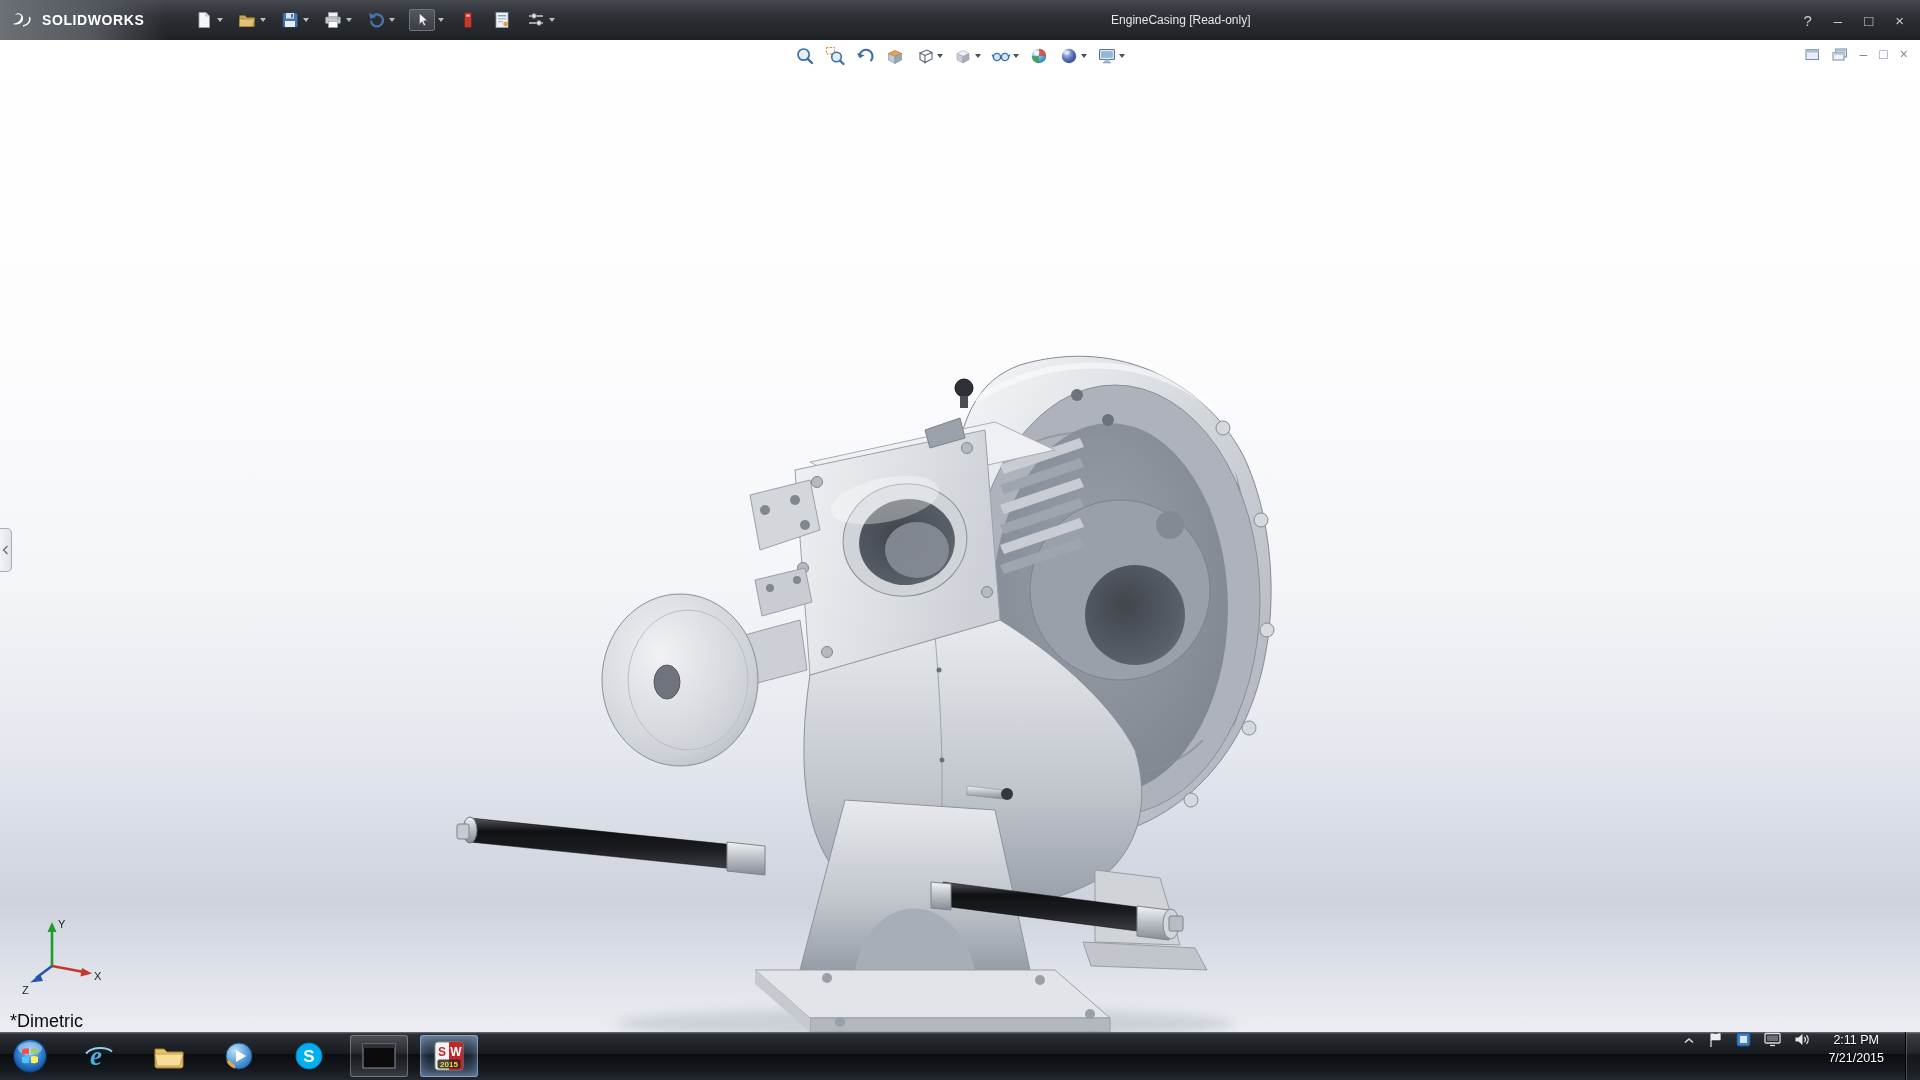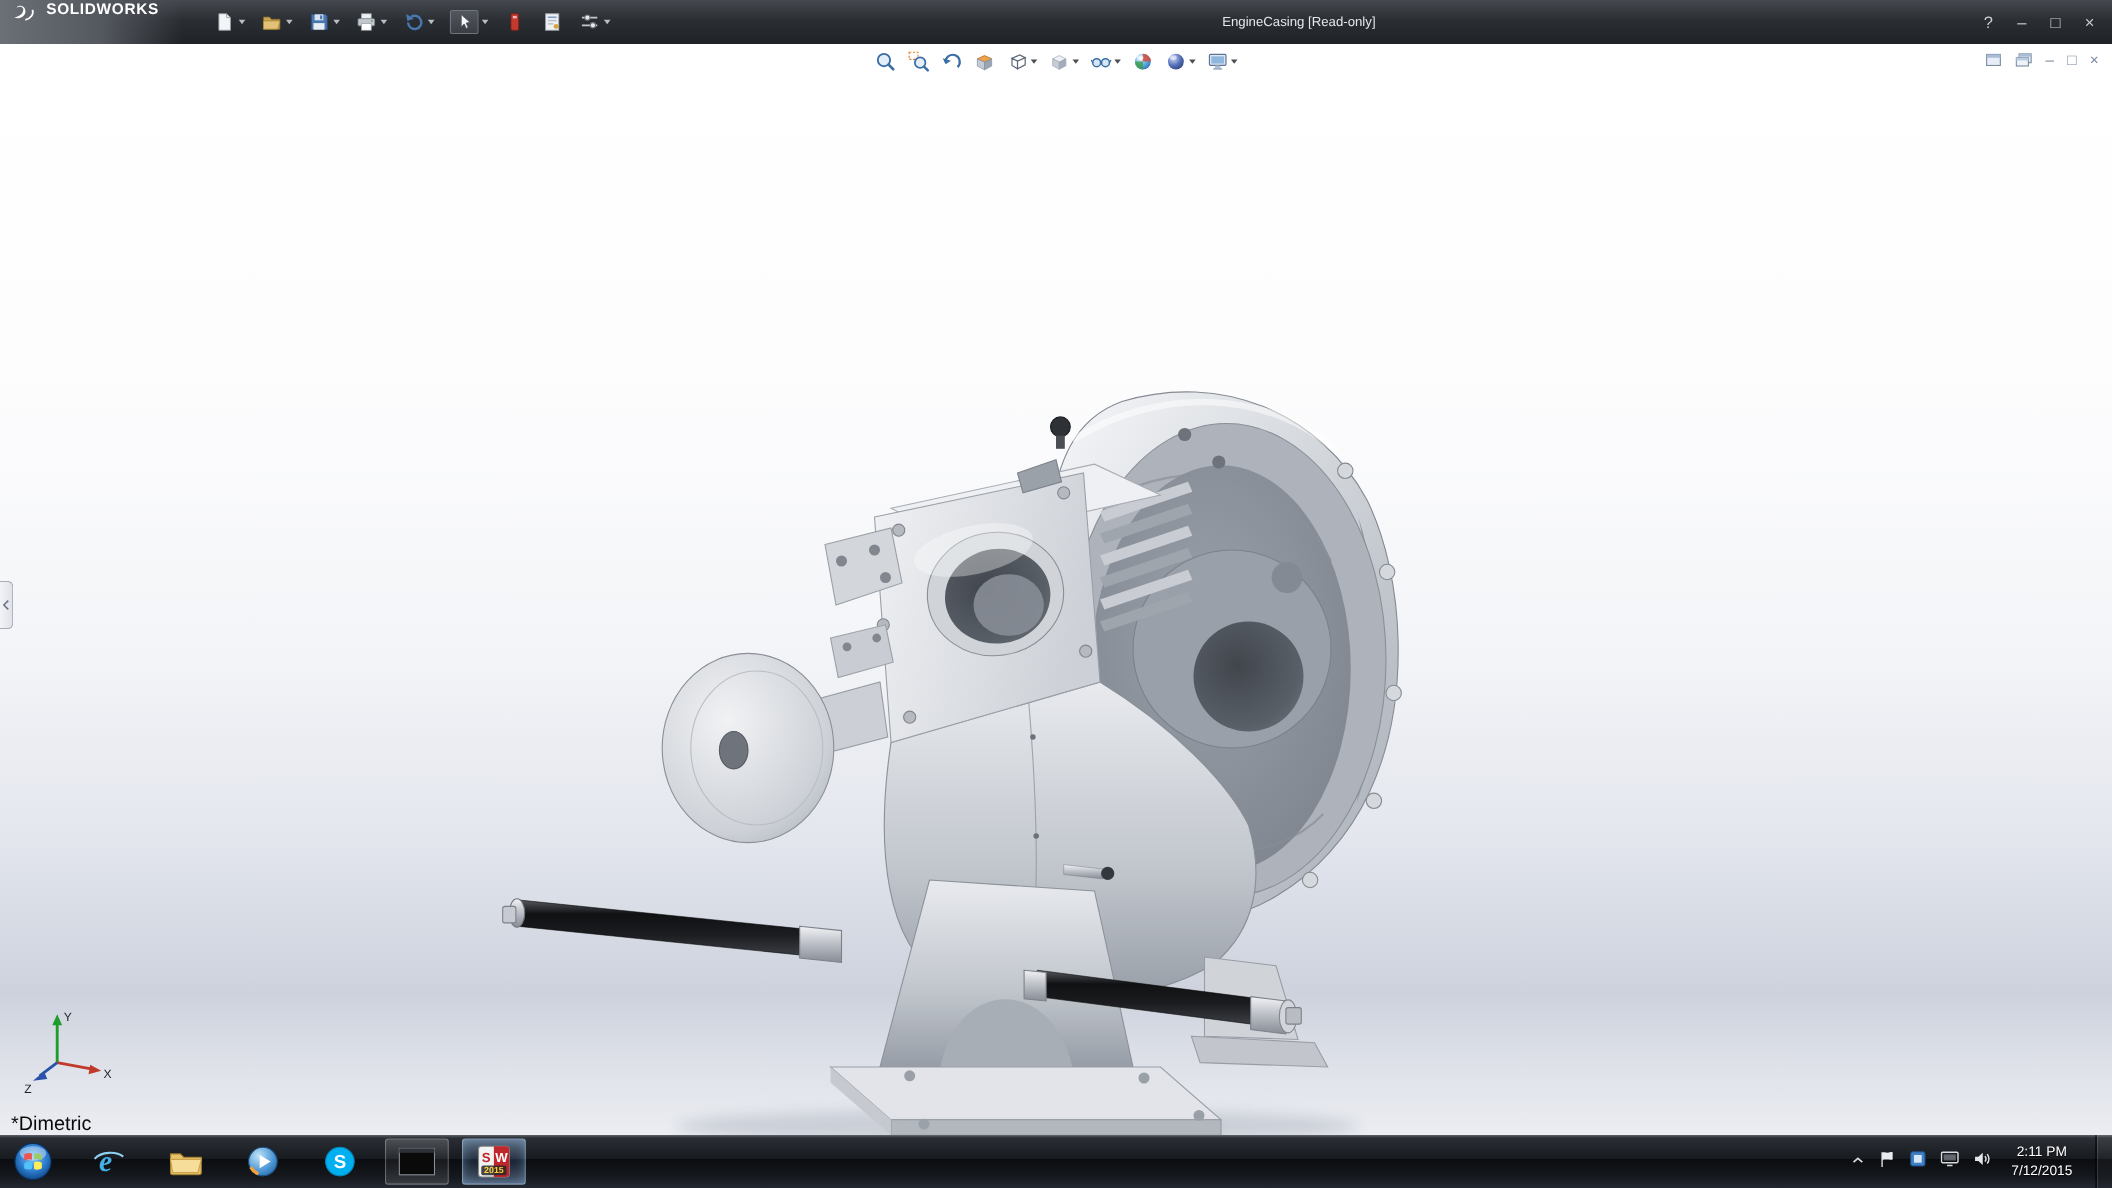--- a/index.html
+++ b/index.html
@@ -2,21 +2,21 @@
 <html><head>
 <meta charset="utf-8">
 <style>
   html,body{margin:0;padding:0}
   body{width:1920px;height:1080px;overflow:hidden;position:relative;
        font-family:"Liberation Sans",sans-serif;background:#000;-webkit-font-smoothing:antialiased}
 
   
   .titlebar{position:absolute;top:0;left:0;right:0;height:40px;z-index:20;
     background:linear-gradient(#45484e,#2b2e33 45%,#1f2226);display:flex;align-items:center}
-  .logo{height:100%;display:flex;align-items:flex-start;gap:8px;padding:0 22px 0 10px;
+  .logo{height:100%;display:flex;align-items:center;gap:8px;padding:0 22px 0 10px;
     background:linear-gradient(90deg,#6b6f76,#54585f 55%,rgba(40,43,47,0))}
   .logo-text{color:#fff;font-weight:bold;font-size:14px;letter-spacing:.6px}
   .tb-tools{display:flex;align-items:center;gap:10px;margin-left:26px}
   .tbtn{display:flex;align-items:center;gap:3px;padding:2px;border-radius:2px}
   .tool-select{border:1px solid #70747c;border-radius:2px;padding:1px 3px;
     background:linear-gradient(#53575e,#3a3d43);display:flex;align-items:center}
   .dd{width:0;height:0;border-left:3.5px solid transparent;border-right:3.5px solid transparent;border-top:4px solid #b9bcc1}
   .tb-title{position:absolute;left:61.5%;transform:translateX(-50%);color:#e4e6e9;font-size:12px;white-space:nowrap}
   .win-ctrls{margin-left:auto;display:flex;align-items:center;gap:22px;padding-right:16px;
     color:#c9ccd1;font-size:15px;line-height:1}
@@ -40,21 +40,21 @@
   .taskbar{position:absolute;left:0;right:0;top:1032px;height:48px;z-index:20;display:flex;align-items:center;
     background:linear-gradient(180deg,#4a4f57 0%,#2a2e34 6%,#171a1f 45%,#0b0d10 46%,#15181d 78%,#242831 100%);
     box-shadow:inset 0 1px 0 rgba(255,255,255,.15)}
   .start{width:44px;height:46px;margin:0 6px 0 8px;display:flex;align-items:center;justify-content:center}
   .task-apps{display:flex;align-items:center;gap:12px;margin-left:12px}
   .tapp{width:58px;height:42px;display:flex;align-items:center;justify-content:center;border-radius:3px;box-sizing:border-box}
   .tapp.open{background:linear-gradient(rgba(255,255,255,.16),rgba(255,255,255,.05) 50%,rgba(255,255,255,.12));
     border:1px solid rgba(255,255,255,.28)}
   .tapp.active{background:linear-gradient(rgba(175,212,255,.38),rgba(95,145,205,.18) 50%,rgba(165,205,255,.32));
     border:1px solid rgba(195,225,255,.5);box-shadow:inset 0 0 10px rgba(150,200,255,.4)}
-  .tray{margin-left:auto;display:flex;align-items:center;gap:13px}
+  .tray{margin-left:auto;display:flex;gap:13px}
   .clock{color:#fff;font-size:12.5px;text-align:center;line-height:1.4;margin:0 8px 0 4px;
     text-shadow:0 1px 1px rgba(0,0,0,.8)}
   .show-desktop{width:14px;height:48px;border-left:1px solid #000;
     box-shadow:inset 1px 0 0 rgba(255,255,255,.2);
     background:linear-gradient(180deg,rgba(255,255,255,.08),rgba(255,255,255,0))}
 </style>
 </head>
 <body>
 
 <header class="titlebar">
@@ -534,17 +534,17 @@
         </svg>
     </span>
     <span>
       <svg width="17" height="15" viewBox="0 0 17 15">
         <path d="M1.5 5.5 v4 h3 l4 3.5 v-11 l-4 3.5 Z" fill="#e2e5e9"></path>
         <path d="M10.5 5 a4 4 0 0 1 0 5 M12.5 3.2 a6.5 6.5 0 0 1 0 8.6" stroke="#e2e5e9" stroke-width="1.3" fill="none"></path>
         </svg>
     </span>
     <div class="clock">
       <div>2:11 PM</div>
-      <div>7/12/2015</div>
+      <div>7/21/2015</div>
     </div>
     <div class="show-desktop"></div>
   </div>
 </footer>
 
 </body></html>

